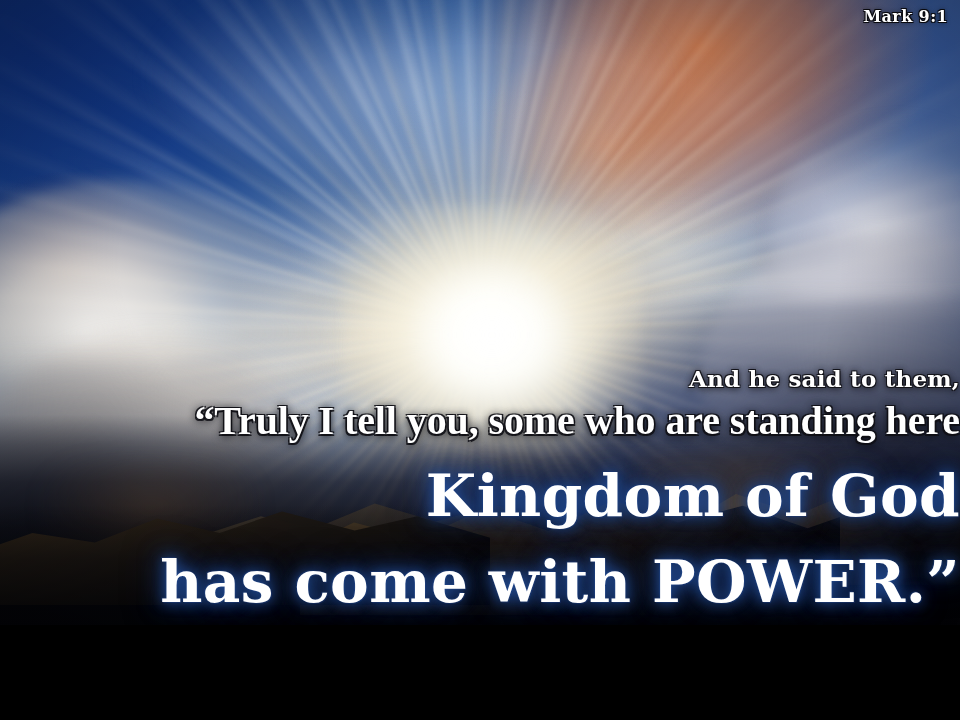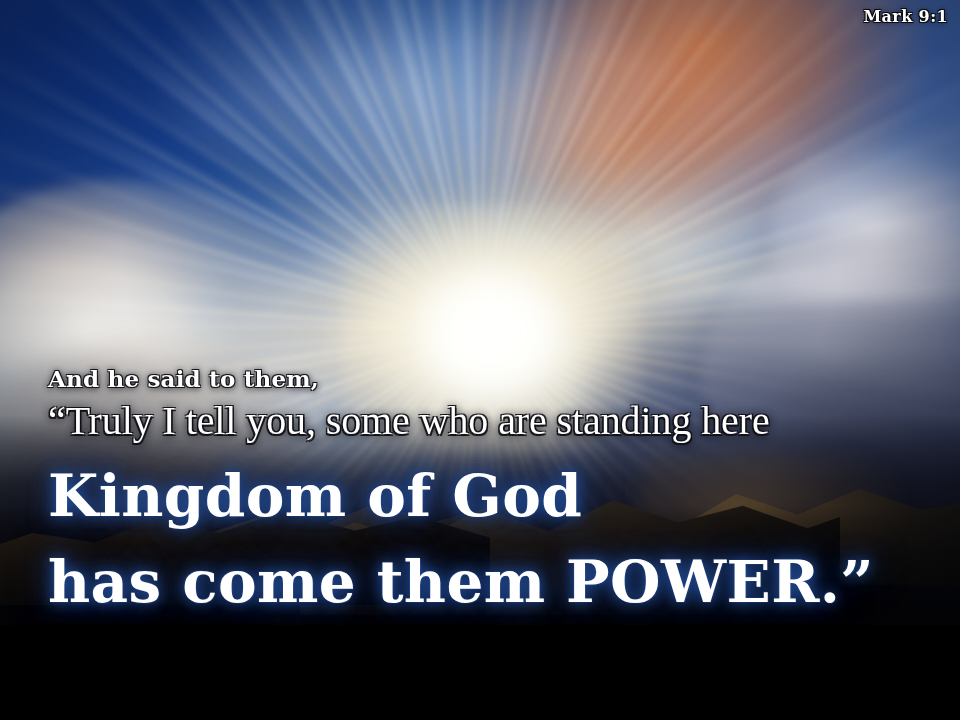--- a/index.html
+++ b/index.html
@@ -418,41 +418,41 @@
        1px  1px 0 rgba(10,10,14,0.95),
        0 0 5px rgba(0,0,0,0.85);
     white-space: nowrap;
   }
 
   .verse-block {
     position: absolute;
     left: 0;
     right: 0;
     bottom: 6px;
-    text-align: left;
+    text-align: right;
     color: #ffffff;
     padding-left: 48px;
   }
   .line-intro {
     font-family: "DejaVu Serif", "Liberation Serif", serif;
     font-weight: bold;
     font-size: 23px;
     line-height: 30px;
     letter-spacing: 0.2px;
     text-shadow:
       -1px -1px 0 rgba(18,18,24,0.92),
        1px -1px 0 rgba(18,18,24,0.92),
       -1px  1px 0 rgba(18,18,24,0.92),
        1px  1px 0 rgba(18,18,24,0.92),
        0 0 6px rgba(20,20,30,0.85),
        0 2px 7px rgba(0,0,0,0.6);
   }
   .line-body {
     font-family: "Liberation Serif", "DejaVu Serif", serif;
-    font-weight: normal;
+    font-weight: bold;
     font-size: 40px;
     line-height: 53px;
     letter-spacing: -0.1px;
     text-shadow:
       -1.5px -1.5px 0 rgba(16,16,22,0.88),
        1.5px -1.5px 0 rgba(16,16,22,0.88),
       -1.5px  1.5px 0 rgba(16,16,22,0.88),
        1.5px  1.5px 0 rgba(16,16,22,0.88),
        0 0 9px rgba(14,16,26,0.85),
        0 3px 10px rgba(0,0,0,0.55);
@@ -517,16 +517,16 @@
 
     <div class="vignette"></div>
   </div>
 
   <div class="reference">Mark 9:1</div>
 
   <div class="verse-block">
     <div class="line-intro">And he said to them,</div>
     <div class="line-body">“Truly I tell you, some who are standing here</div>
     <div class="line-emphasis">Kingdom of God</div>
-    <div class="line-emphasis">has come them POWER.”</div>
+    <div class="line-emphasis">has come with POWER.”</div>
   </div>
 
 </div>
 
 </body></html>

